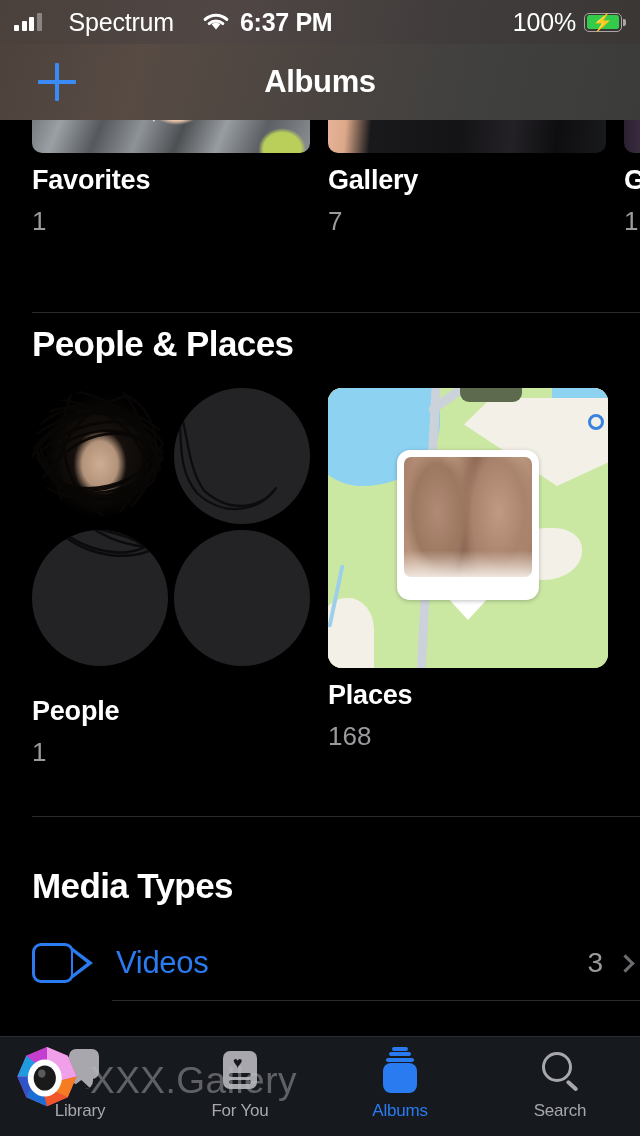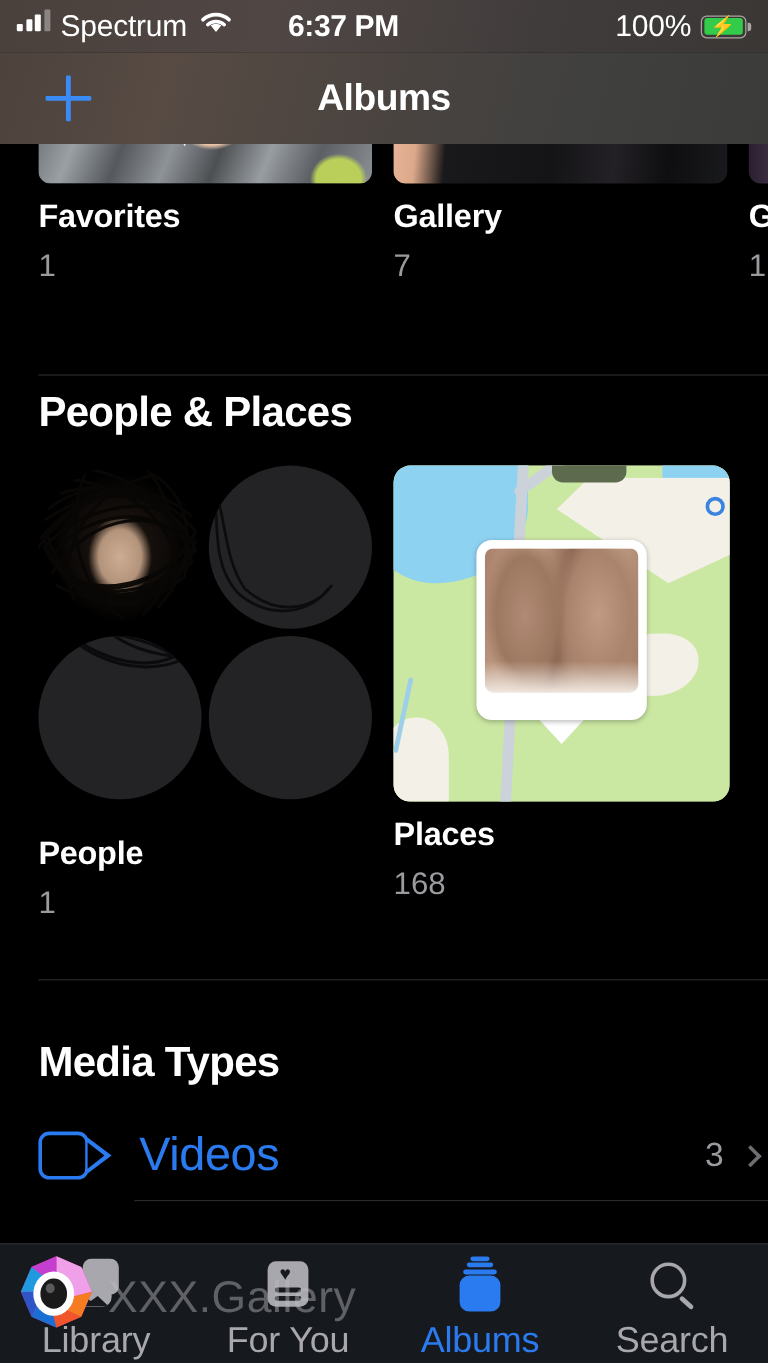--- a/index.html
+++ b/index.html
@@ -10,21 +10,21 @@
     overflow:hidden;
   }
   #screen { position:relative; width:640px; height:1136px; background:#000; overflow:hidden; }
 
   
   #status-bar{
     position:absolute; top:0; left:0; width:640px; height:44px;
     display:flex; align-items:center; z-index:40;
     background:linear-gradient(100deg,#4a413c 0%,#504745 35%,#413c3c 70%,#3a3735 100%);
   }
-  .sb-left{ display:flex; gap:9px; padding-left:14px; width:240px; }
+  .sb-left{ display:flex; align-items:center; gap:27px; padding-left:14px; width:240px; }
   .sb-center{ flex:1; display:flex; justify-content:flex-start; }
   .sb-right{ display:flex; align-items:center; gap:8px; justify-content:flex-end;
              padding-right:14px; width:240px; }
   .sb-text{ color:#fff; font-size:25px; font-weight:400; letter-spacing:-0.2px; }
   .sb-time{ color:#fff; font-size:25px; font-weight:600; letter-spacing:-0.3px; }
 
   .signal{ display:flex; align-items:flex-end; gap:2.5px; height:18px; }
   .signal i{ display:block; width:5px; background:#fff; border-radius:1px; }
   .signal i:nth-child(1){ height:6px; }
   .signal i:nth-child(2){ height:10px; }
@@ -155,36 +155,36 @@
                display:flex; align-items:center; }
   .vid-icon{ width:62px; height:44px; position:relative; flex:none; }
   .vid-body{ position:absolute; left:0; top:2px; width:42px; height:40px;
              border:3.4px solid #2a7bf0; border-radius:9px; }
   .vid-tri{ position:absolute; left:41px; top:7px; width:0; height:0;
             border-top:15px solid transparent; border-bottom:15px solid transparent;
             border-left:20px solid #2a7bf0; }
   .vid-tri-in{ position:absolute; left:41px; top:11px; width:0; height:0;
                border-top:11px solid transparent; border-bottom:11px solid transparent;
                border-left:14px solid #000; }
-  .vid-label{ margin-left:22px; color:#2a7bf0; font-size:39px; font-weight:400;
+  .vid-label{ margin-left:22px; color:#2a7bf0; font-size:31px; font-weight:400;
               letter-spacing:-0.3px; }
   .vid-right{ margin-left:auto; display:flex; align-items:center; gap:16px; }
   .vid-count{ color:#9b9b9f; font-size:28px; }
   .chev{ width:13px; height:13px; border-right:3.2px solid #6e6e72;
          border-top:3.2px solid #6e6e72; transform:rotate(45deg); margin-right:8px; }
 
   
   #tab-bar{
     position:absolute; left:0; bottom:0; width:640px; height:100px; z-index:30;
     background:#16191e; border-top:1px solid #2a2d33;
     display:flex; align-items:flex-start;
   }
   .tab{ flex:1; height:100px; display:flex; flex-direction:column;
         align-items:center; justify-content:flex-start; padding-top:12px; gap:6px; }
-  .tab-label{ font-size:30px; color:#a7a7ad; letter-spacing:-0.2px; }
+  .tab-label{ font-size:17px; color:#a7a7ad; letter-spacing:-0.2px; }
   .tab.selected .tab-label{ color:#2a7bf0; }
   .tab-ico{ width:54px; height:46px; position:relative; }
 
   
   .ic-lib-back{ position:absolute; left:16px; top:0; width:30px; height:30px;
                 background:#a7a7ad; border-radius:7px; }
   .ic-lib-front{ position:absolute; left:4px; top:8px; width:36px; height:32px;
                  background:#a7a7ad; border-radius:8px; overflow:hidden; }
   .ic-lib-front .dot{ position:absolute; left:7px; top:6px; width:7px; height:7px;
                       border-radius:50%; background:#16191e; }

